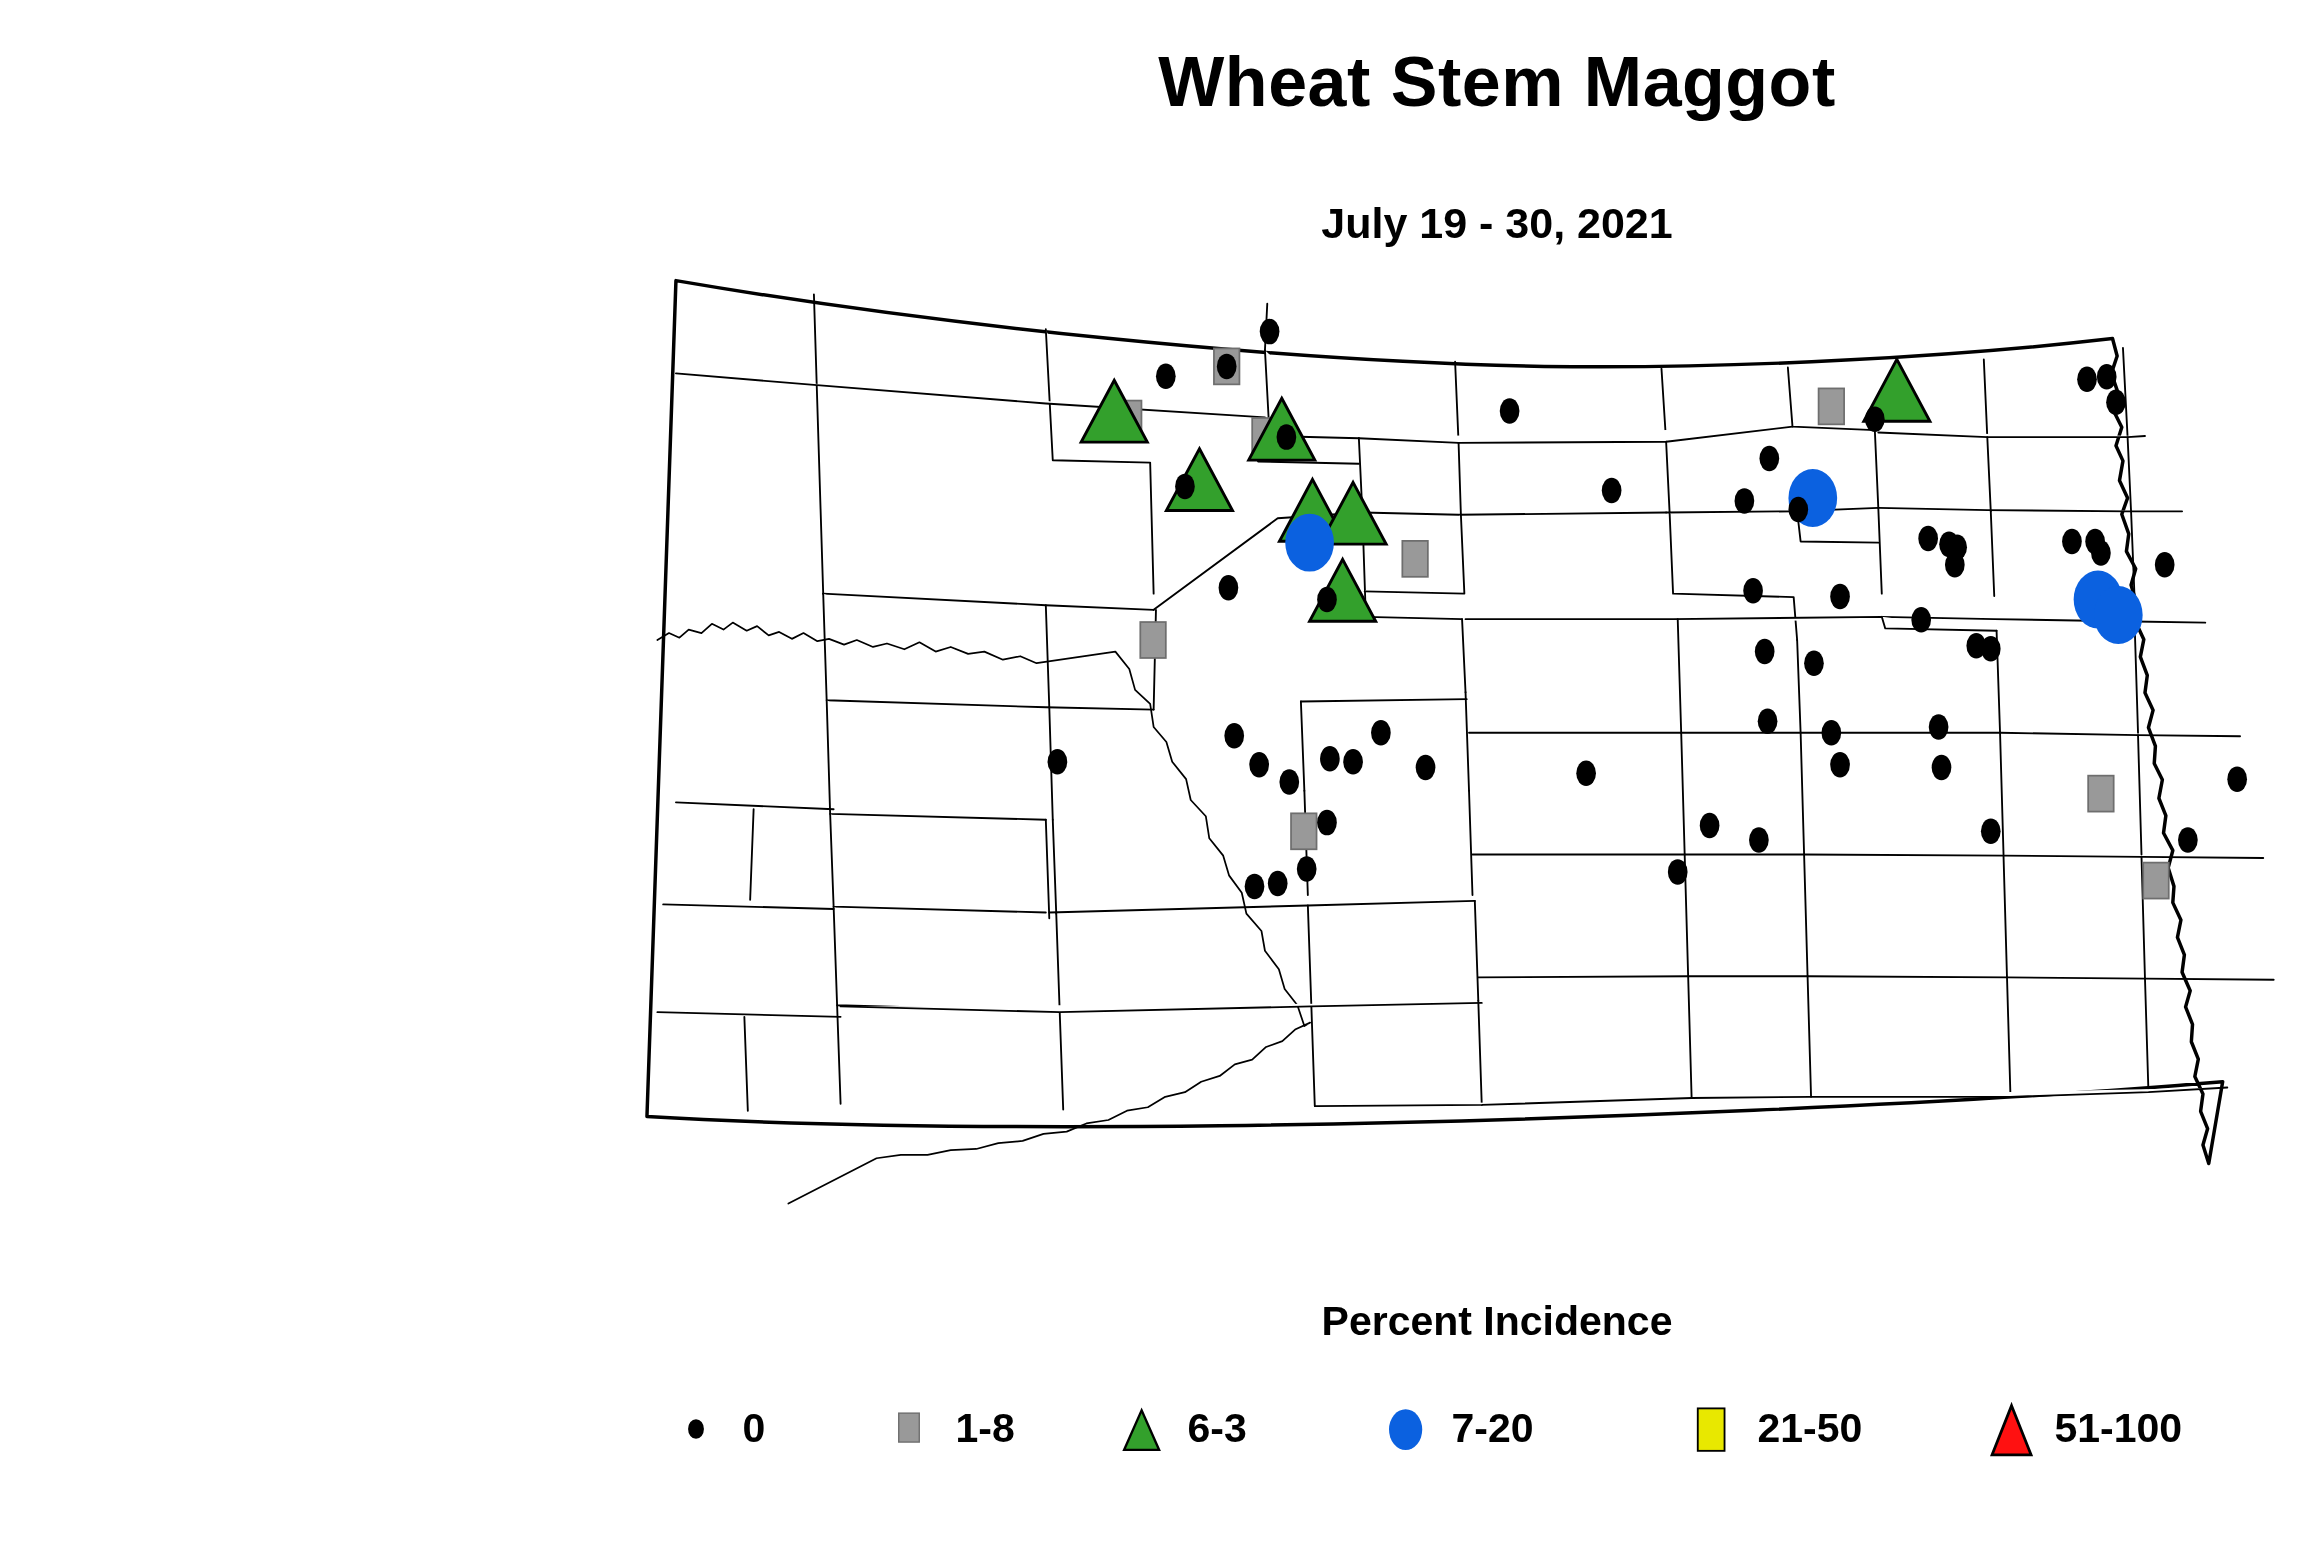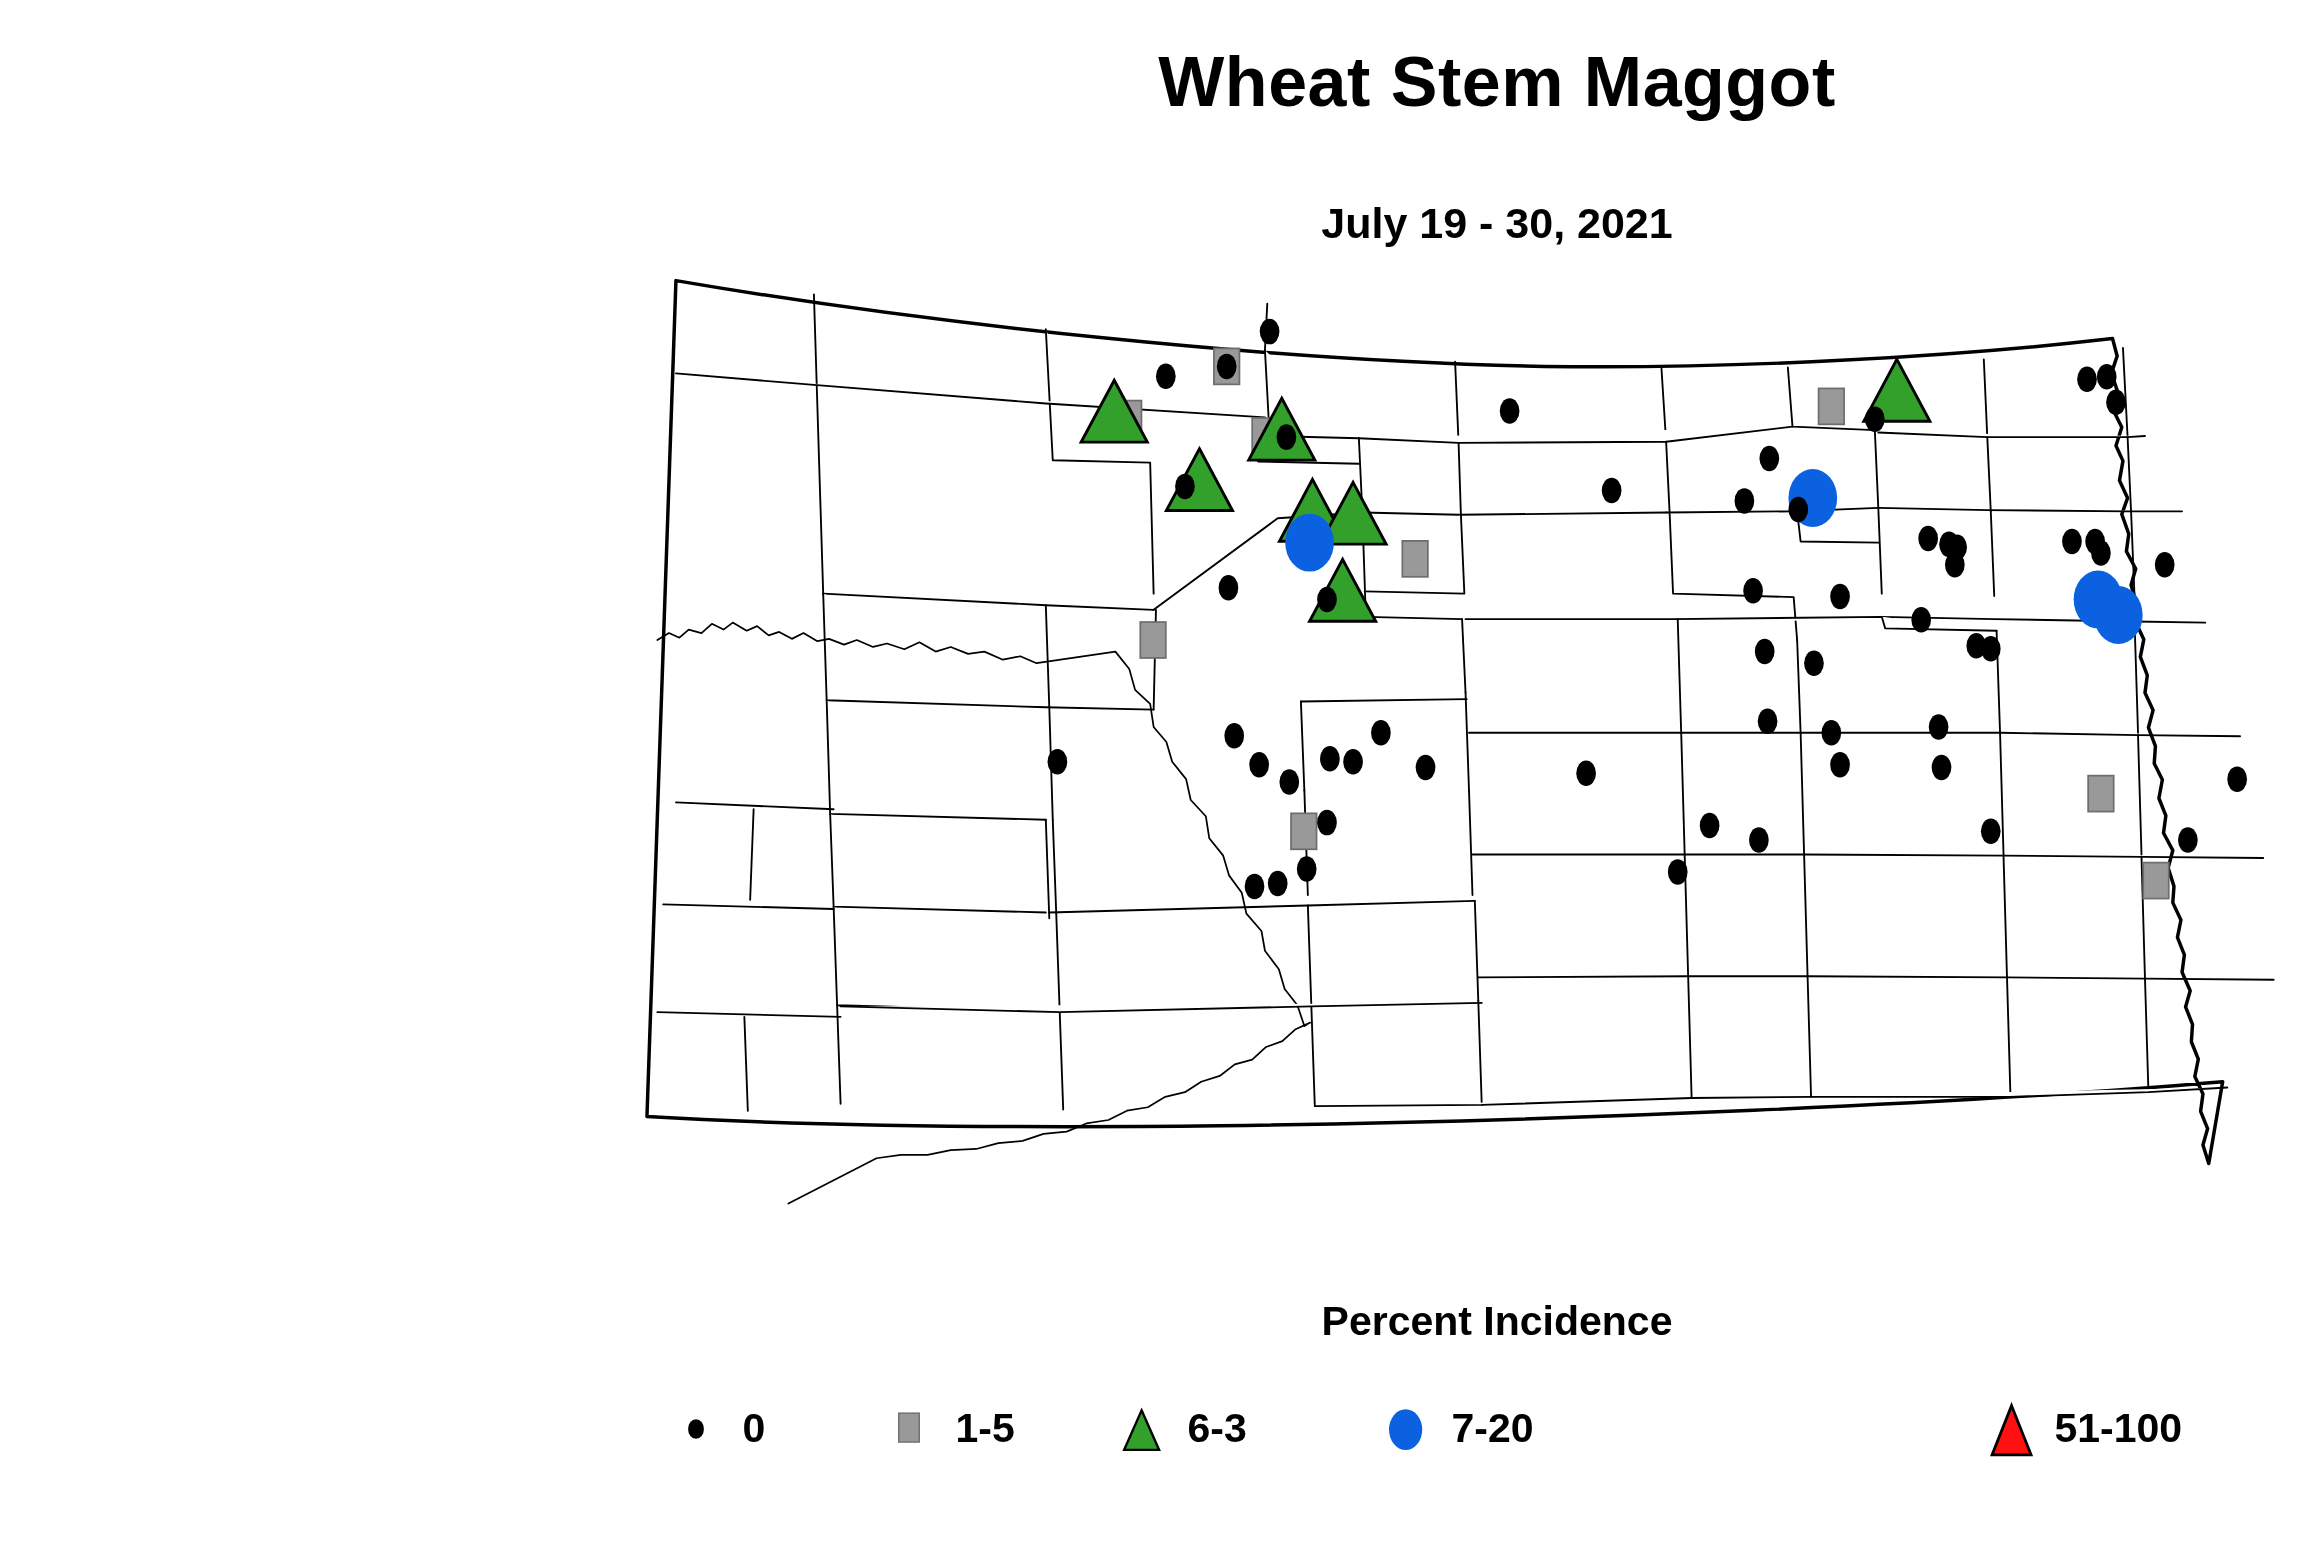--- a/index.html
+++ b/index.html
@@ -308,41 +308,49 @@
       </span>
       <span class="legend-label">0</span>
     </div>
 
     <div class="legend-entry" style="left:241px;">
       <span class="lg-swatch">
         <svg width="56" height="56" viewBox="0 0 120 120">
           <rect x="38" y="26" width="44" height="62" fill="#999999" stroke="#6E6E6E" stroke-width="3"></rect>
         </svg>
       </span>
-      <span class="legend-label">1-5</span>
+      <span class="legend-label">1-8</span>
     </div>
 
     <div class="legend-entry" style="left:473px;">
       <span class="lg-swatch">
         <svg width="60" height="60" viewBox="0 0 130 130">
           <polygon points="62,20 100,106 24,106" fill="#33A02C" stroke="#000000" stroke-width="5"></polygon>
         </svg>
       </span>
       <span class="legend-label">6-3</span>
     </div>
 
     <div class="legend-entry" style="left:737px;">
       <span class="lg-swatch">
         <svg width="60" height="60" viewBox="0 0 130 130">
           <ellipse cx="62" cy="62" rx="36" ry="44" fill="#0B61E0"></ellipse>
         </svg>
       </span>
       <span class="legend-label">7-20</span>
     </div>
 
+    <div class="legend-entry" style="left:1043px;">
+      <span class="lg-swatch">
+        <svg width="60" height="60" viewBox="0 0 130 130">
+          <rect x="32" y="16" width="58" height="92" fill="#E8E800" stroke="#000000" stroke-width="4"></rect>
+        </svg>
+      </span>
+      <span class="legend-label">21-50</span>
+    </div>
 
     <div class="legend-entry" style="left:1340px;justify-content:space-between;">
       <span class="lg-swatch">
         <svg width="65" height="65" viewBox="0 0 140 140">
           <polygon points="68,10 110,116 26,116" fill="#FF1111" stroke="#000000" stroke-width="6"></polygon>
         </svg>
       </span>
       <span class="legend-label">51-100</span>
     </div>
 

